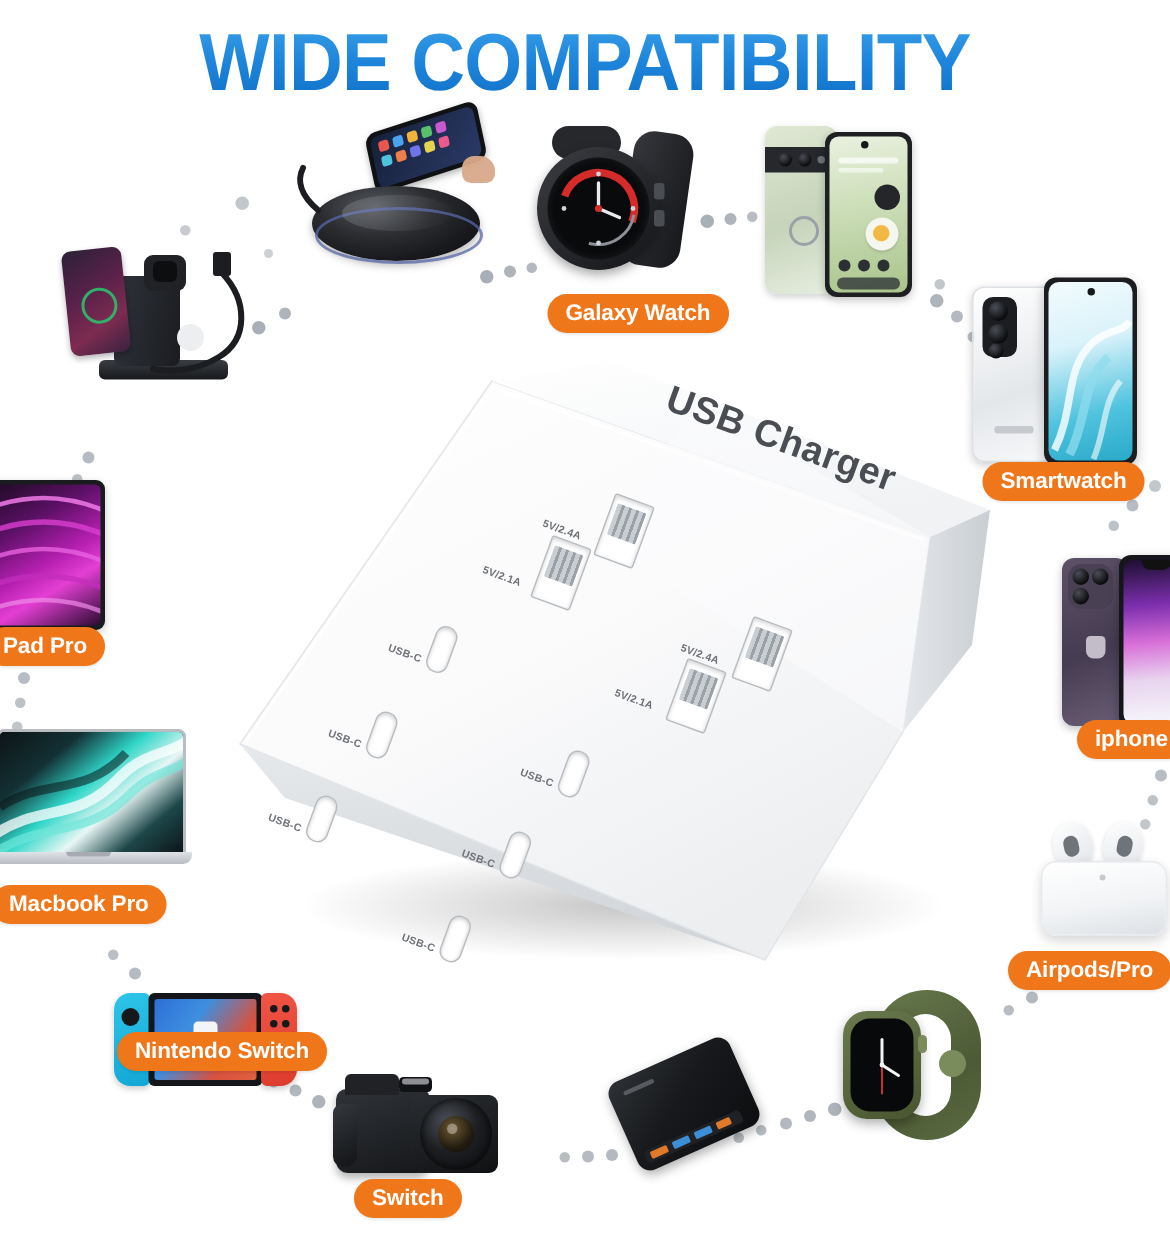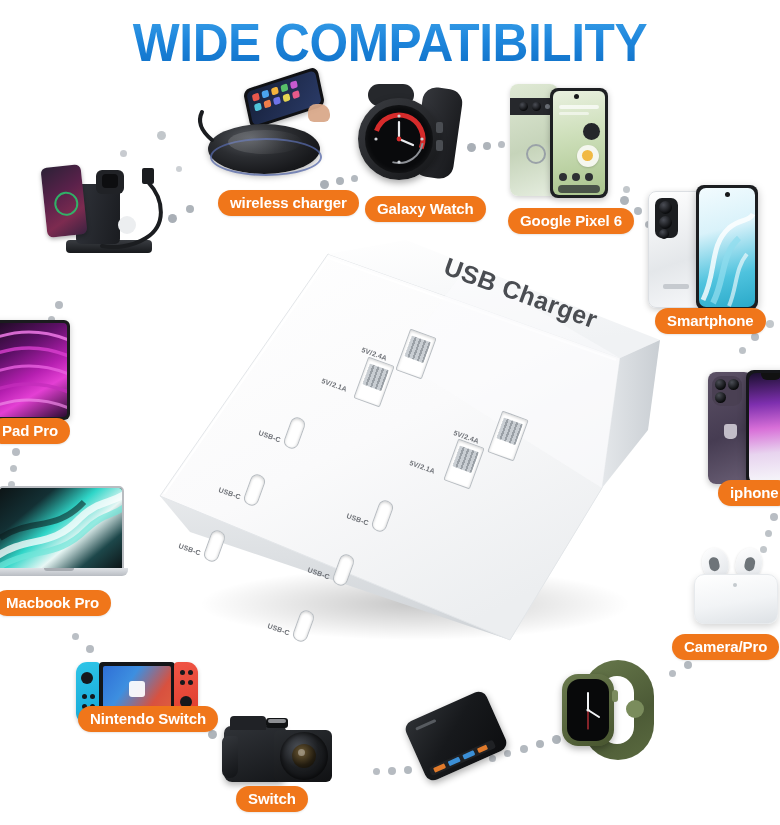--- a/index.html
+++ b/index.html
@@ -216,21 +216,20 @@
     <div style="position:absolute;left:118px;top:26px;width:22px;height:18px;background:#d9a98a;border-radius:8px 10px 6px 6px;opacity:.95;"></div>
 
     <div class="wpad" style="left:18px;top:46px;width:112px;height:50px;"></div>
     <div style="position:absolute;left:20px;top:60px;width:108px;height:34px;border-radius:50%;border:2px solid #5668a8;opacity:.75;"></div>
     <div style="position:absolute;left:38px;top:52px;width:74px;height:24px;background:linear-gradient(110deg,rgba(255,255,255,.16),rgba(255,255,255,0));border-radius:50%;"></div>
 
     <svg width="150" height="110" style="position:absolute;left:0;top:0;">
       <path d="M22 62 C 10 52, 8 42, 12 34" stroke="#1b1d20" stroke-width="4" fill="none" stroke-linecap="round"></path>
     </svg>
   </div>
-  <div class="pill" style="left:218px;top:190px;">wireless charger</div>
 
   <div class="dev" style="left:352px;top:82px;width:130px;height:105px;">
 
     <div style="position:absolute;left:66px;top:6px;width:40px;height:90px;background:linear-gradient(100deg,#35373c,#17181b);border-radius:14px;transform:rotate(8deg);"></div>
     <div style="position:absolute;left:16px;top:2px;width:46px;height:22px;background:#26282c;border-radius:12px;"></div>
 
     <div class="watch-case" style="left:6px;top:16px;width:82px;height:82px;background:linear-gradient(140deg,#3b3d42,#141517);border-radius:50%;box-shadow:0 3px 7px rgba(0,0,0,.35);"></div>
     <div class="watch-face" style="left:13px;top:23px;width:68px;height:68px;background:#090a0c;box-shadow:inset 0 0 7px rgba(255,255,255,.08);"></div>
 
     <svg width="130" height="105" style="position:absolute;left:0;top:0;">
@@ -267,42 +266,41 @@
         <div style="position:absolute;left:30px;top:32px;width:17px;height:17px;border-radius:50%;background:#24262a;"></div>
         <div style="position:absolute;left:24px;top:54px;width:22px;height:22px;border-radius:50%;background:#f5f7ef;box-shadow:0 1px 2px rgba(0,0,0,.15);"></div>
         <div style="position:absolute;left:29px;top:59px;width:11px;height:11px;border-radius:50%;background:#f1b944;"></div>
         <div style="position:absolute;left:6px;top:82px;width:8px;height:8px;border-radius:50%;background:#2d3033;"></div>
         <div style="position:absolute;left:19px;top:82px;width:8px;height:8px;border-radius:50%;background:#2d3033;"></div>
         <div style="position:absolute;left:32px;top:82px;width:8px;height:8px;border-radius:50%;background:#2d3033;"></div>
         <div style="position:absolute;left:5px;top:94px;width:42px;height:8px;border-radius:5px;background:rgba(40,44,48,.75);"></div>
       </div>
     </div>
   </div>
-  <div class="pill" style="left:508px;top:208px;">Google Pixel 6</div>
 
   <div class="dev" style="left:648px;top:185px;width:118px;height:125px;">
     <div class="phone-body" style="left:0px;top:6px;width:54px;height:115px;background:linear-gradient(160deg,#ffffff,#e4e7ea 60%,#f7f8fa);box-shadow:0 2px 6px rgba(0,0,0,.2);border:1px solid #dcdfe3;">
       <div style="position:absolute;left:6px;top:6px;width:23px;height:40px;border-radius:7px;background:#1b1d20;"></div>
       <div class="cam-lens" style="left:10px;top:9px;width:13px;height:13px;"></div>
       <div class="cam-lens" style="left:10px;top:24px;width:13px;height:13px;"></div>
       <div class="cam-lens" style="left:10px;top:37px;width:10px;height:10px;"></div>
       <div style="position:absolute;left:14px;top:92px;width:26px;height:5px;border-radius:2px;background:#c6cacf;"></div>
     </div>
     <div class="phone-body" style="left:48px;top:0px;width:62px;height:125px;background:#1b1d20;box-shadow:0 3px 8px rgba(0,0,0,.25);">
       <div style="position:absolute;inset:3px;border-radius:7px;overflow:hidden;background:linear-gradient(165deg,#f2fbfe 0%,#d9f2fa 35%,#4fc3de 72%,#2aa9c9 100%);">
         <div style="position:absolute;left:47%;top:4px;width:5px;height:5px;border-radius:50%;background:#16181a;"></div>
         <svg width="56" height="119" style="position:absolute;left:0;top:0;">
           <path d="M4 112 C 18 84, 10 58, 30 40 C 42 30, 50 34, 54 26" stroke="#ffffff" stroke-width="5" fill="none" opacity=".8"></path>
           <path d="M14 115 C 26 92, 22 66, 40 50" stroke="#8fdcee" stroke-width="6" fill="none" opacity=".75"></path>
           <path d="M30 118 C 38 100, 36 80, 48 66" stroke="#ffffff" stroke-width="4" fill="none" opacity=".6"></path>
         </svg>
       </div>
     </div>
   </div>
-  <div class="pill" style="left:655px;top:308px;">Smartphone</div>
+  <div class="pill" style="left:655px;top:308px;">Smartwatch</div>
 
   <div class="dev" style="left:708px;top:370px;width:90px;height:118px;">
     <div class="phone-body" style="left:0px;top:2px;width:44px;height:112px;background:linear-gradient(160deg,#5c5166,#463c52 55%,#6a5f75);box-shadow:0 2px 6px rgba(0,0,0,.25);">
       <div style="position:absolute;left:4px;top:4px;width:30px;height:30px;border-radius:9px;background:#4a4053;"></div>
       <div class="cam-lens" style="left:7px;top:7px;width:11px;height:11px;"></div>
       <div class="cam-lens" style="left:20px;top:7px;width:11px;height:11px;"></div>
       <div class="cam-lens" style="left:7px;top:20px;width:11px;height:11px;"></div>
       <div style="position:absolute;left:16px;top:52px;width:13px;height:15px;background:#d8d3dd;border-radius:3px 3px 5px 5px;opacity:.85;"></div>
     </div>
     <div class="phone-body" style="left:38px;top:0px;width:50px;height:116px;background:#15161a;box-shadow:0 3px 8px rgba(0,0,0,.3);">
@@ -319,21 +317,21 @@
       <div style="position:absolute;left:7px;top:9px;width:10px;height:14px;border-radius:5px;background:#6e7479;"></div>
     </div>
     <div style="position:absolute;left:44px;top:0px;width:26px;height:30px;background:linear-gradient(150deg,#ffffff,#e3e6ea);border-radius:50% 50% 40% 40%;box-shadow:0 1px 3px rgba(0,0,0,.16);transform:rotate(12deg);">
       <div style="position:absolute;left:9px;top:9px;width:10px;height:14px;border-radius:5px;background:#6e7479;"></div>
     </div>
 
     <div style="position:absolute;left:2px;top:26px;width:82px;height:48px;background:linear-gradient(170deg,#ffffff 0%,#f2f4f6 55%,#dde1e5 100%);border-radius:10px;box-shadow:0 3px 7px rgba(0,0,0,.16);border:1px solid #e7eaed;">
       <div style="position:absolute;left:38px;top:8px;width:4px;height:4px;border-radius:50%;background:#c5cace;"></div>
     </div>
   </div>
-  <div class="pill" style="left:672px;top:634px;">Camera/Pro</div>
+  <div class="pill" style="left:672px;top:634px;">Airpods/Pro</div>
 
   <div class="dev" style="left:552px;top:660px;width:108px;height:104px;">
 
     <div style="position:absolute;left:30px;top:0px;width:72px;height:100px;border-radius:46px;background:linear-gradient(150deg,#68794c,#4c5a36 60%,#5b6b40);"></div>
     <div style="position:absolute;left:48px;top:16px;width:34px;height:68px;border-radius:22px;background:#ffffff;"></div>
     <div style="position:absolute;left:74px;top:40px;width:18px;height:18px;border-radius:50%;background:#7a8c5c;"></div>
 
     <div class="watch-case" style="left:10px;top:14px;width:52px;height:72px;background:linear-gradient(150deg,#6a7a4e,#48552f);border-radius:16px;box-shadow:0 3px 7px rgba(0,0,0,.3);"></div>
     <div style="position:absolute;left:15px;top:19px;width:42px;height:62px;border-radius:13px;background:#08090a;overflow:hidden;">
       <svg width="42" height="62" style="position:absolute;left:0;top:0;">
@@ -391,21 +389,21 @@
     </div>
 
     <div style="position:absolute;left:98px;top:0px;width:24px;height:62px;background:linear-gradient(160deg,#f05545,#dc3b2c);border-radius:4px 11px 11px 4px;box-shadow:0 2px 4px rgba(0,0,0,.2);">
       <div style="position:absolute;left:6px;top:8px;width:5px;height:5px;border-radius:50%;background:#16181c;"></div>
       <div style="position:absolute;left:14px;top:8px;width:5px;height:5px;border-radius:50%;background:#16181c;"></div>
       <div style="position:absolute;left:6px;top:18px;width:5px;height:5px;border-radius:50%;background:#16181c;"></div>
       <div style="position:absolute;left:14px;top:18px;width:5px;height:5px;border-radius:50%;background:#16181c;"></div>
       <div style="position:absolute;left:6px;top:34px;width:12px;height:12px;border-radius:50%;background:#16181c;"></div>
     </div>
   </div>
-  <div class="pill" style="left:78px;top:706px;">Nintendo Switch</div>
+  <div class="pill" style="left:78px;top:688px;">Nintendo Switch</div>
 
   <div class="dev" style="left:-8px;top:486px;width:136px;height:100px;">
     <div class="lap-screen" style="left:6px;top:0px;width:122px;height:82px;">
       <div style="position:absolute;inset:0;background:linear-gradient(140deg,#0d1416 0%,#133034 25%,#2fd6c8 45%,#e8f7f5 62%,#1d474a 80%,#0c1315 100%);"></div>
       <svg width="122" height="82" style="position:absolute;left:0;top:0;">
         <path d="M-6 70 C 28 46, 50 62, 80 30 C 98 12, 112 16, 128 4" stroke="#ffffff" stroke-width="7" fill="none" opacity=".75"></path>
         <path d="M-6 82 C 30 58, 56 72, 86 42 C 104 24, 116 28, 128 16" stroke="#6fe6d8" stroke-width="6" fill="none" opacity=".7"></path>
         <path d="M0 50 C 30 30, 56 44, 84 14" stroke="#0b1416" stroke-width="6" fill="none" opacity=".55"></path>
       </svg>
     </div>

